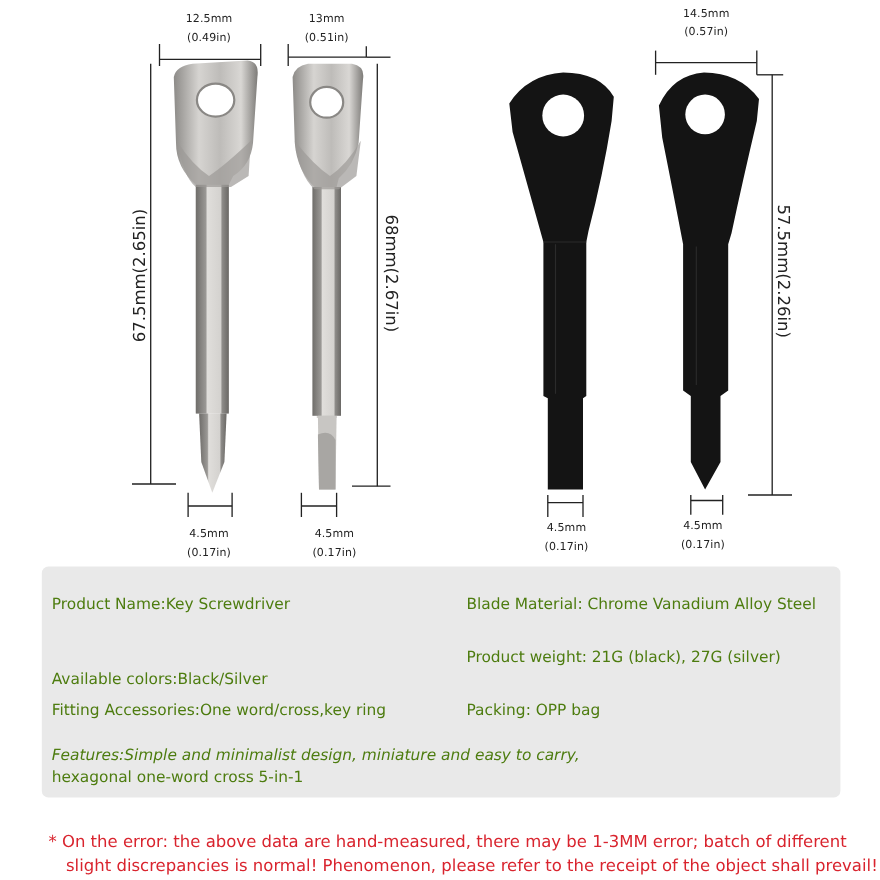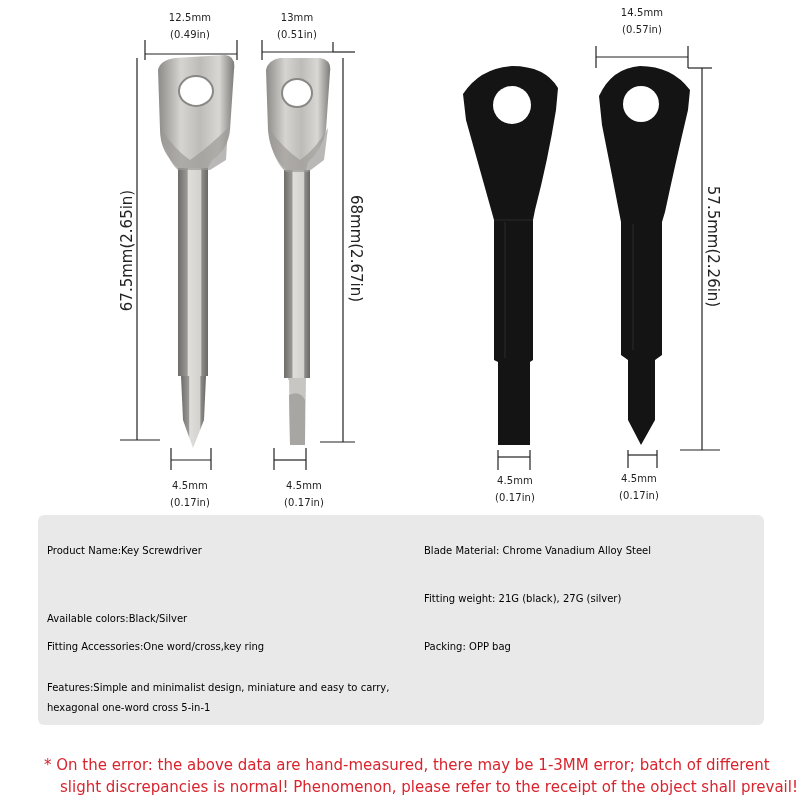--- a/index.html
+++ b/index.html
@@ -3,21 +3,21 @@
 <meta charset="utf-8">
 <style>
   html, body { margin: 0; padding: 0; background: #ffffff; }
   body { width: 800px; height: 800px; position: relative; overflow: hidden; font-family: "DejaVu Sans", sans-serif; }
   .abs { position: absolute; }
   .dim { font-size: 10px; color: #222; text-align: center; line-height: 17px; letter-spacing: 0.1px; }
   .vdim { font-size: 15px; color: #222; white-space: nowrap; line-height: 17px; }
   .rot-ccw { transform: rotate(-90deg); transform-origin: center center; }
   .rot-cw { transform: rotate(90deg); transform-origin: center center; }
   .spec-panel { left: 38px; top: 515px; width: 726px; height: 210px; background: #e9e9e9; border-radius: 6px; }
-  .spec { font-size: 10px; color: #000000; white-space: nowrap; line-height: 19px; }
+  .spec { font-size: 14px; color: #4d7c0f; white-space: nowrap; line-height: 19px; }
   .note { font-size: 15px; color: #d9242e; line-height: 22px; white-space: nowrap; margin-top: 15px; }
   svg { position: absolute; left: 0; top: 0; }
 </style>
 </head>
 <body>
 
 <div class="abs" style="left:0;top:0;width:800px;height:510px;">
   <svg width="800" height="510" viewBox="0 0 800 510">
     <defs>
       <linearGradient id="silverG" x1="0" x2="1" y1="0" y2="0">
@@ -139,20 +139,20 @@
 </div>
 <div class="abs dim" style="left:599px;top:470px;width:80px;">
   <div>4.5mm</div>
   <div>(0.17in)</div>
 </div>
 
 <div class="abs spec-panel"></div>
 <div class="abs spec" style="left:47px;top:541px;">Product Name:Key Screwdriver</div>
 <div class="abs spec" style="left:424px;top:541px;">Blade Material: Chrome Vanadium Alloy Steel</div>
 <div class="abs spec" style="left:47px;top:589px;margin-top:20px;">Available colors:Black/Silver</div>
-<div class="abs spec" style="left:424px;top:589px;">Fitting weight: 21G (black), 27G (silver)</div>
+<div class="abs spec" style="left:424px;top:589px;">Product weight: 21G (black), 27G (silver)</div>
 <div class="abs spec" style="left:47px;top:637px;">Fitting Accessories:One word/cross,key ring</div>
 <div class="abs spec" style="left:424px;top:637px;">Packing: OPP bag</div>
-<div class="abs spec" style="left:47px;top:678px;">Features:Simple and minimalist design, miniature and easy to carry,</div>
+<div class="abs spec" style="left:47px;top:678px;font-style:italic;">Features:Simple and minimalist design, miniature and easy to carry,</div>
 <div class="abs spec" style="left:47px;top:698px;">hexagonal one-word cross 5-in-1</div>
 
 <div class="abs note" style="left:44px;top:739px;">* On the error: the above data are hand-measured, there may be 1-3MM error; batch of different</div>
 <div class="abs note" style="left:60px;top:761px;">slight discrepancies is normal! Phenomenon, please refer to the receipt of the object shall prevail!</div>
 
 </body></html>

